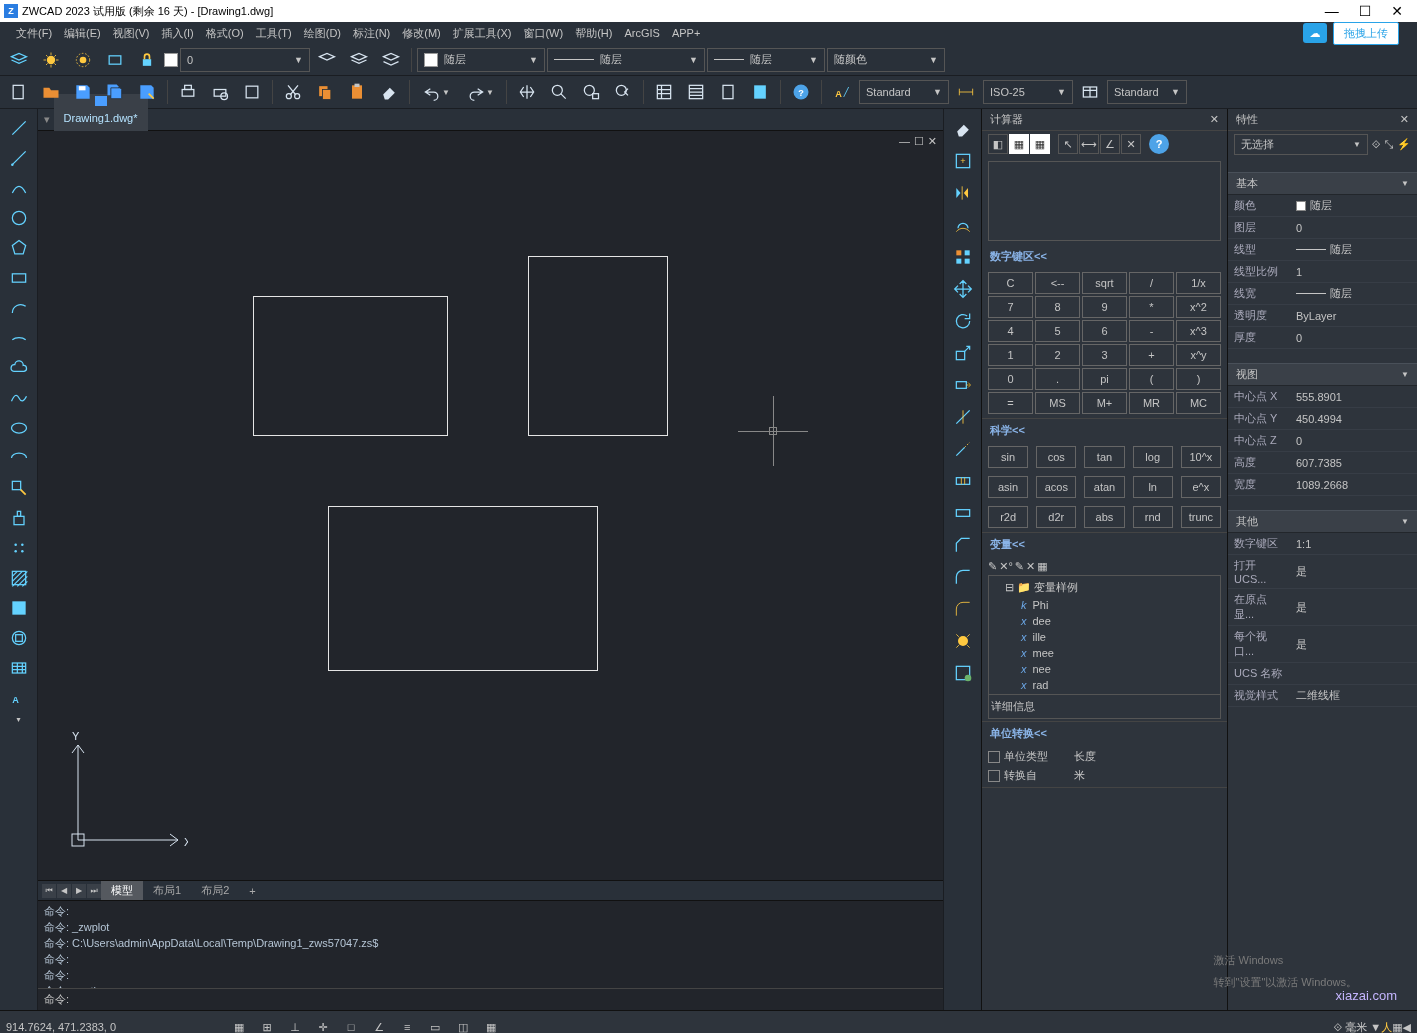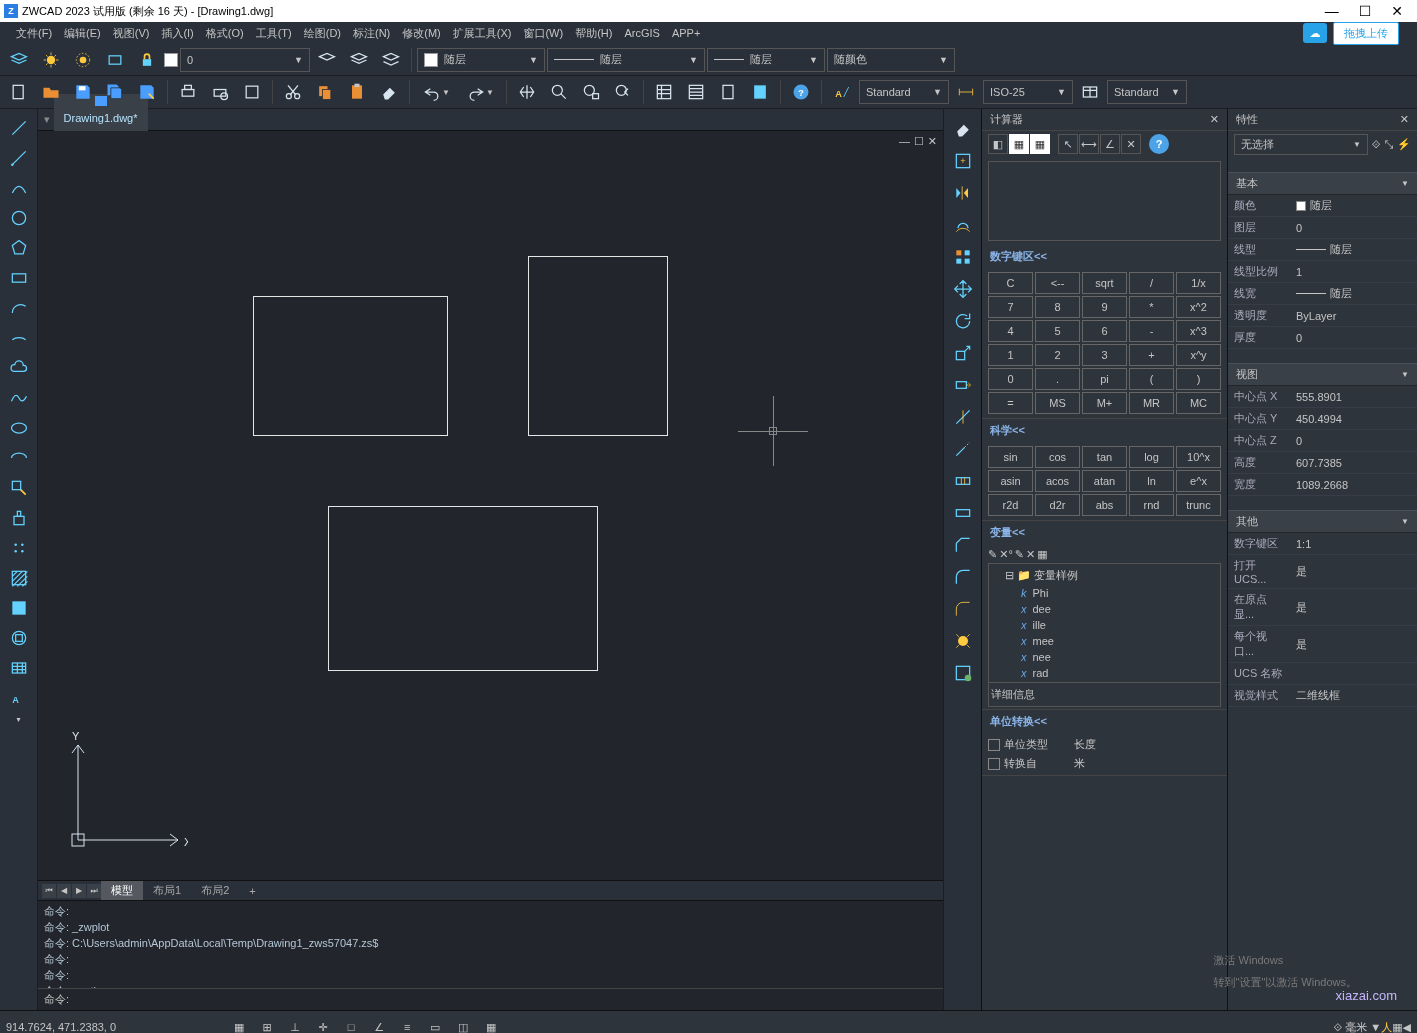--- a/index.html
+++ b/index.html
@@ -70,21 +70,21 @@
 .panel-header .close-x { margin-left: auto; cursor: pointer; }
 .panel-toolbar { height: 26px; display: flex; align-items: center; gap: 1px; padding: 2px 6px; }
 .panel-toolbar .mini-btn { width: 20px; height: 20px; border: 1px solid #555; display: flex; align-items: center; justify-content: center; cursor: pointer; }
 .panel-toolbar .mini-btn.filled { background: #fff; color: #333; border:none;}
 .panel-toolbar .mini-btn.info { background: #4da3e8; color: #fff; border:none; border-radius: 50%; font-weight:bold; }
 .calc-display { height: 80px; margin: 4px 6px; background: #2e343c; border: 1px solid #555; }
 .calc-section { border-bottom: 1px solid #444; }
 .calc-section-head { padding: 4px 8px; color: #8ab4e8; font-weight: bold; cursor: pointer; }
 .keypad { display: grid; grid-template-columns: repeat(5, 1fr); gap: 2px; padding: 4px 6px; }
 .key { height: 22px; border: 1px solid #666; display: flex; align-items: center; justify-content: center; cursor: pointer; color: #c5c5c5; font-size: 11px; }
-.sci-keypad { display: grid; grid-template-columns: repeat(5, 1fr); gap: 2px; padding: 4px 6px; }
+.sci-keypad { display: grid; grid-template-columns: repeat(5, 1fr); gap: 8px; padding: 4px 6px; }
 .vars { padding: 2px 6px; }
 .var-toolbar { display: flex; gap: 2px; padding: 2px 0; }
 .var-tree { background: #2e343c; border: 1px solid #555; height: 120px; overflow: hidden; padding: 2px; font-size: 11px; }
 .var-item { padding: 2px 4px 2px 30px; color: #c5c5c5; }
 .var-folder { padding: 2px 4px 2px 14px; color: #c5c5c5; }
 .var-x { color: #6ca8e8; font-style: italic; margin-right: 6px; }
 .unit-section { padding: 2px 0; }
 .unit-row { display: flex; padding: 2px 6px; align-items: center; }
 .unit-row .lbl { width: 70px; }
 .unit-row .val { flex: 1; }
@@ -211,21 +211,21 @@
   <div class="dropdown" style="width:158px">
         <span style="width:40px;height:1px;background:#c5c5c5"></span>
         <span>随层</span>
         <span class="arrow">▼</span>
       </div>
   <div class="dropdown" style="width:118px">
         <span style="width:30px;height:1px;background:#c5c5c5"></span>
         <span>随层</span>
         <span class="arrow">▼</span>
       </div>
-  <div class="dropdown" style="width:128px">
+  <div class="dropdown" style="width:118px">
         <span>随颜色</span>
         <span class="arrow">▼</span>
       </div>
 </div>
 
 <div class="ribbon-row">
   <div class="tool-btn">
         <svg viewBox="0 0 24 24">
           <rect x="5" y="4" width="12" height="16" class="light"></rect>
         </svg>

